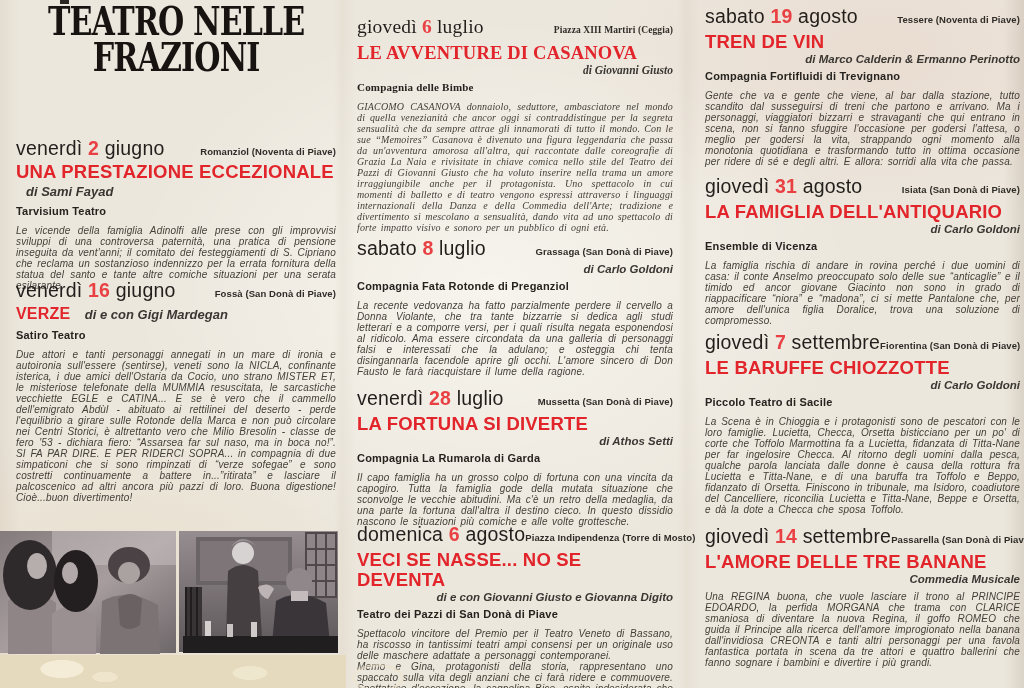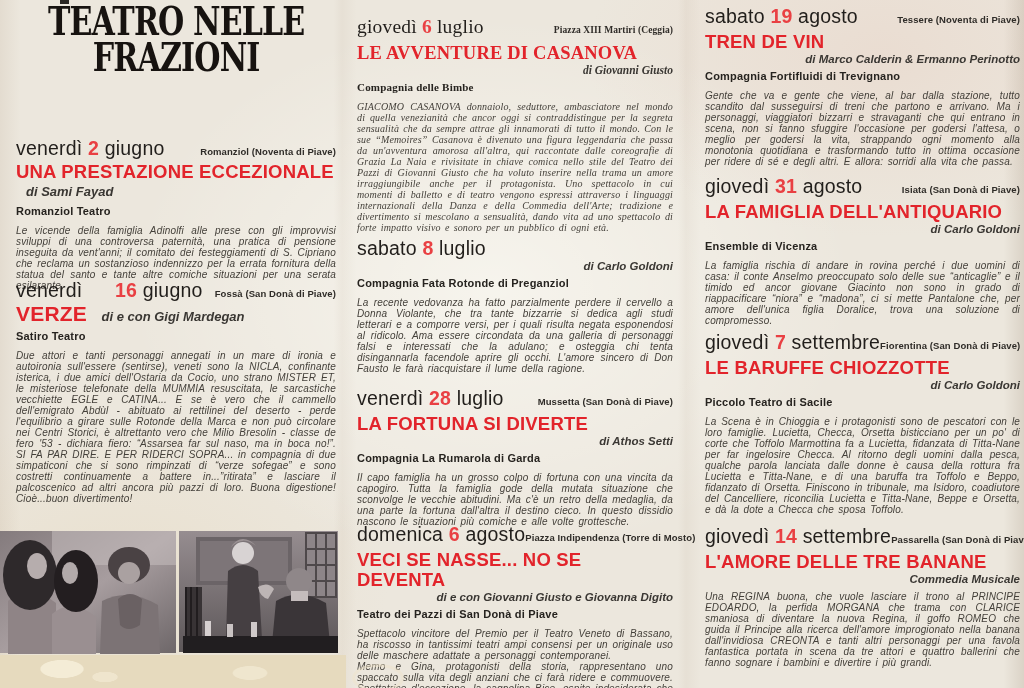--- a/index.html
+++ b/index.html
@@ -19,21 +19,21 @@
   .masthead-title{display:inline-block;transform:scale(0.86,1.12);transform-origin:50% 0;
     font-family:"DejaVu Serif","Liberation Serif",serif;font-weight:bold;
     font-size:35px;line-height:32px;letter-spacing:-1px;color:#171310;}
   .event{position:absolute;}
   .event-head{display:flex;justify-content:space-between;align-items:baseline;line-height:21px;}
   .date{font-size:19.5px;font-weight:500;color:#211e1b;letter-spacing:0.2px;white-space:nowrap;}
   .date .day{font-weight:bold;}
   .venue{font-size:9.5px;font-weight:600;color:#2f2c28;white-space:nowrap;letter-spacing:0.1px;}
   .title{margin:2px 0 0 0;font-size:18.5px;line-height:20px;font-weight:bold;
     letter-spacing:0.2px;color:#e2242b;}
-  .title-big .title{font-size:21px;}
+  .title-big .title{font-size:16px;}
   .byline{display:block;font-size:11.5px;line-height:12px;font-weight:bold;font-style:italic;
     color:#3a3733;margin-top:1px;text-align:right;}
   .byline-inline .title{display:inline;}
   .byline-inline .byline{display:inline;margin-left:10px;font-size:13px;}
   .company{margin-top:3px;font-size:11px;line-height:16px;font-weight:600;color:#26231f;letter-spacing:0.2px;}
   .desc{margin:6px 0 0 0;font-size:10px;line-height:11px;font-style:italic;color:#44403a;
     text-align:justify;letter-spacing:0.15px;word-spacing:1.5px;white-space:pre-line;}
   .photo{position:absolute;left:0;top:529px;}
   .paper-band{position:absolute;left:0;top:655px;width:346px;height:33px;
     background-image:
@@ -65,28 +65,28 @@
           <span class="wd">venerdì</span>
           <span class="day" style="color: rgb(233, 64, 67);">2</span>
           <span class="mo">giugno</span>
         </div>
         <div class="venue">Romanziol (Noventa di Piave)</div>
       </div>
       <div class="title-row byline-inline">
         <h2 class="title">UNA PRESTAZIONE ECCEZIONALE</h2>
         <span class="byline">di Sami Fayad</span>
       </div>
-      <div class="company">Romanziol Teatro</div>
+      <div class="company">Tarvisium Teatro</div>
       <p class="desc">Le vicende della famiglia Adinolfi alle prese con gli improvvisi sviluppi di una controversa paternità, una pratica di pensione inseguita da vent'anni; il comitato dei festeggiamenti di S. Cipriano che reclama un sostanzioso indennizzo per la errata fornitura della statua del santo e tante altre comiche situazioni per una serata esilarante.</p>
     </section>
       <section class="event title-big" style="left: 16px; top: 280px; width: 320px;">
       <div class="event-head">
         <div class="date">
           <span class="wd">venerdì</span>
-          <span class="day" style="color: rgb(233, 64, 67); margin-left: 27px;">16</span>
+          <span class="day" style="color: rgb(233, 64, 67);">16</span>
           <span class="mo">giugno</span>
         </div>
         <div class="venue">Fossà (San Donà di Piave)</div>
       </div>
       <div class="title-row byline-inline">
         <h2 class="title">VERZE</h2>
         <span class="byline">di e con Gigi Mardegan</span>
       </div>
       <div class="company">Satiro Teatro</div>
       <p class="desc">Due attori e tanti personaggi annegati in un mare di ironia e autoironia sull'essere (sentirse), veneti sono la NICLA, confinante isterica, i due amici dell'Ostaria da Cocio, uno strano MISTER ET, le misteriose telefonate della MUMMIA resuscitata, le sarcastiche vecchiette EGLE e CATINA... E se è vero che il cammello dell'emigrato Abdùl - abituato ai rettilinei del deserto - perde l'equilibrio a girare sulle Rotonde della Marca e non può circolare nei Centri Storici, è altrettanto vero che Milio Bresolin - classe de fero '53 - dichiara fiero: “Assarsea far sul naso, ma in boca no!”.  SI FA PAR DIRE. E PER RIDERCI SOPRA... in compagnia di due simpaticoni che si sono rimpinzati di “verze sofegae” e sono costretti continuamente a battere in...”ritirata” e lasciare il palcoscenico ad altri ancora più pazzi di loro. Buona digestione! Cioè...buon divertimento!</p>
@@ -107,20 +107,21 @@
       <div class="company">Compagnia delle Bimbe</div>
       <p class="desc">GIACOMO CASANOVA donnaiolo, seduttore, ambasciatore nel mondo di quella venezianità che ancor oggi si contraddistingue per la segreta sensualità  che da sempre attrae gli innamorati di tutto il mondo. Con le sue “Memoires” Casanova è divenuto una figura leggendaria che passa da un'avventura amorosa all'altra, qui raccontate dalle coreografie di Grazia La Naia e rivisitate in chiave comica nello  stile del  Teatro dei Pazzi di Giovanni Giusto che ha voluto inserire nella trama un amore irraggiungibile anche per il protagonista. Uno spettacolo in cui momenti di balletto e di teatro vengono espressi attraverso i linguaggi internazionali  della Danza e della Commedia dell'Arte; tradizione e divertimento si mescolano a sensualità, dando vita ad uno spettacolo di forte impatto visivo e sonoro per un pubblico di ogni età.</p>
     </section>
       <section class="event" style="left: 357px; top: 238px; width: 316px;">
       <div class="event-head">
         <div class="date">
           <span class="wd">sabato</span>
           <span class="day" style="color: rgb(233, 64, 67);">8</span>
           <span class="mo">luglio</span>
         </div>
+        <div class="venue">Grassaga (San Donà di Piave)</div>
       </div>
       <div class="title-row">
         <span class="byline">di Carlo Goldoni</span>
       </div>
       <div class="company">Compagnia Fata Rotonde di Preganziol</div>
       <p class="desc">La recente vedovanza ha fatto parzialmente perdere il cervello a Donna Violante, che tra tante bizzarrie si dedica agli studi letterari e a comporre versi, per i quali risulta negata esponendosi al ridicolo. Ama essere circondata da una galleria di personaggi falsi e interessati che la adulano; e osteggia chi tenta disingannarla facendole aprire gli occhi. L'amore sincero di Don Fausto le farà riacquistare il lume della ragione.</p>
     </section>
       <section class="event" style="left: 357px; top: 388px; width: 316px;">
       <div class="event-head">
         <div class="date">

